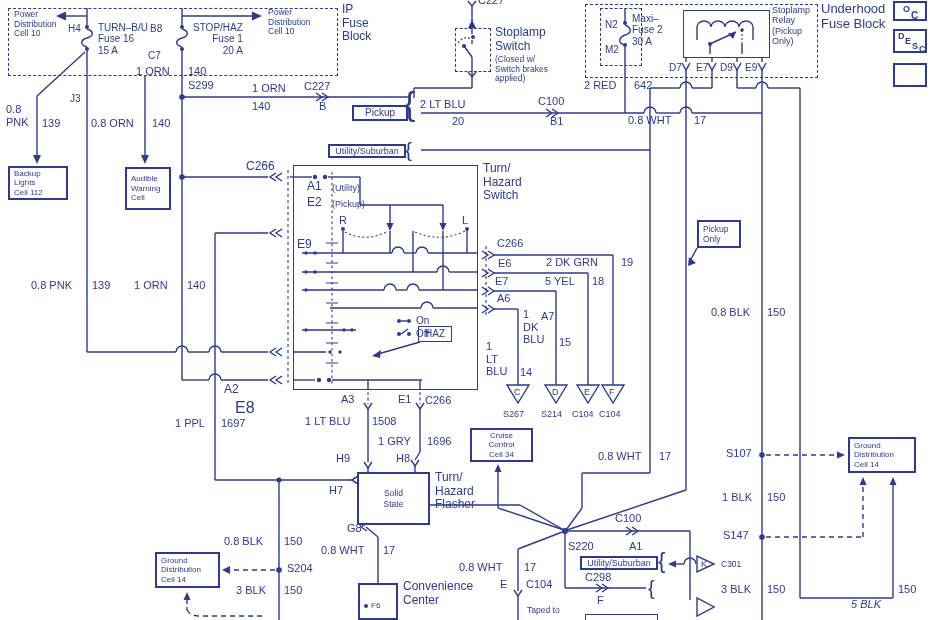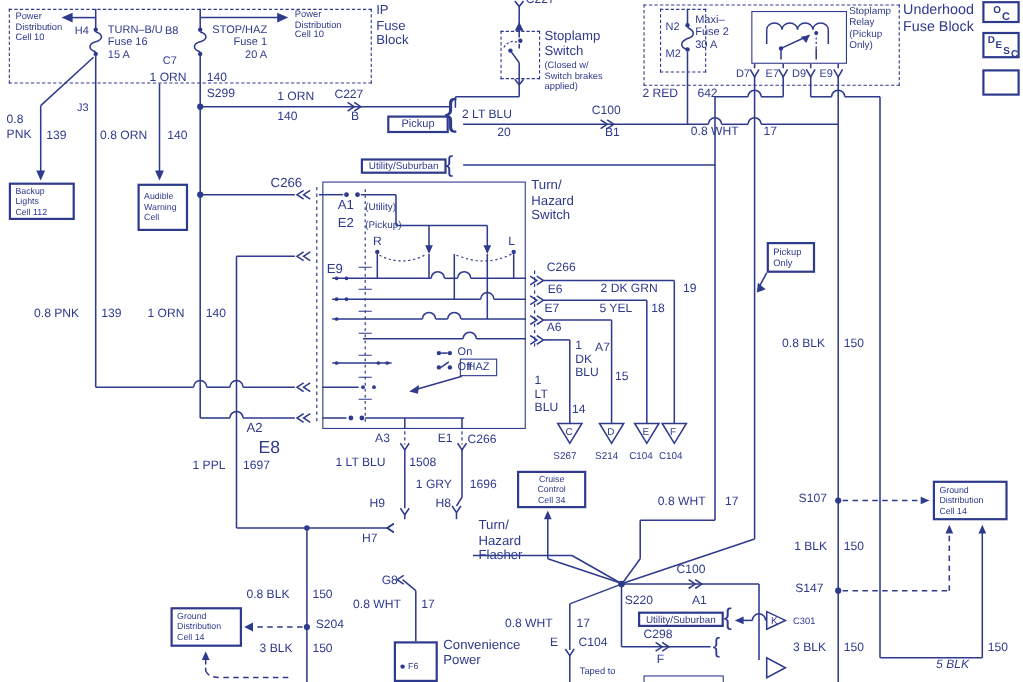--- a/index.html
+++ b/index.html
@@ -317,20 +317,24 @@
 Cell</div>
     </div>
     <div class="box" style="left: 293px; top: 165px; width: 185px; height: 225px; border: 1.5px solid rgb(46, 58, 140);"></div>
     <div class="box" style="left: 418px; top: 326px; width: 34px; height: 16px; border: 1.5px solid rgb(46, 58, 140); align-items: center; justify-content: center;">
       <div class="bt" style="font-size: 10px; text-align: center;">HAZ</div>
     </div>
     <div class="box" style="left: 470px; top: 428px; width: 63px; height: 34px; border: 2px solid rgb(46, 58, 140); align-items: center; justify-content: center;">
       <div class="bt" style="font-size: 8px; text-align: center;">Cruise
 Control
 Cell 34</div>
+    </div>
+    <div class="box" style="left: 357px; top: 472px; width: 73px; height: 53px; border: 2px solid rgb(46, 58, 140); align-items: center; justify-content: center;">
+      <div class="bt" style="font-size: 8.5px; text-align: center;">Solid
+State</div>
     </div>
     <div class="box" style="left: 697px; top: 220px; width: 44px; height: 28px; border: 2px solid rgb(46, 58, 140); align-items: center; justify-content: flex-start;">
       <div class="bt" style="font-size: 8.5px; text-align: left; padding-left: 4px;">Pickup
 Only</div>
     </div>
     <div class="box" style="left: 155px; top: 552px; width: 65px; height: 36px; border: 2px solid rgb(46, 58, 140); align-items: center; justify-content: flex-start;">
       <div class="bt" style="font-size: 8px; text-align: left; padding-left: 4px;">Ground
 Distribution
 Cell 14</div>
     </div>
@@ -482,21 +486,21 @@
     <span class="lbl" style="left: 615px; top: 512px; font-size: 11px;">C100</span>
     <span class="lbl" style="left: 629px; top: 540px; font-size: 11px;">A1</span>
     <span class="lbl" style="left: 321px; top: 544px; font-size: 11px;">0.8 WHT</span>
     <span class="lbl" style="left: 383px; top: 544px; font-size: 11px;">17</span>
     <span class="lbl" style="left: 224px; top: 535px; font-size: 11px;">0.8 BLK</span>
     <span class="lbl" style="left: 284px; top: 535px; font-size: 11px;">150</span>
     <span class="lbl" style="left: 287px; top: 562px; font-size: 11px;">S204</span>
     <span class="lbl" style="left: 236px; top: 584px; font-size: 11px;">3 BLK</span>
     <span class="lbl" style="left: 284px; top: 584px; font-size: 11px;">150</span>
     <span class="lbl" style="left: 403px; top: 580px; font-size: 12px;">Convenience
-Power</span>
+Center</span>
     <span class="lbl" style="left: 371px; top: 601px; font-size: 8px;">F6</span>
     <span class="lbl" style="left: 459px; top: 561px; font-size: 11px;">0.8 WHT</span>
     <span class="lbl" style="left: 524px; top: 561px; font-size: 11px;">17</span>
     <span class="lbl" style="left: 500px; top: 578px; font-size: 11px;">E</span>
     <span class="lbl" style="left: 526px; top: 578px; font-size: 11px;">C104</span>
     <span class="lbl" style="left: 527px; top: 606px; font-size: 8.5px;">Taped to</span>
     <span class="lbl" style="left: 585px; top: 571px; font-size: 11px;">C298</span>
     <span class="lbl" style="left: 597px; top: 594px; font-size: 11px;">F</span>
     <span class="lbl" style="left: 404px; top: 86px; font-size: 34px; line-height: 1;">{</span>
     <span class="lbl" style="left: 405px; top: 139px; font-size: 21px; line-height: 1;">{</span>

